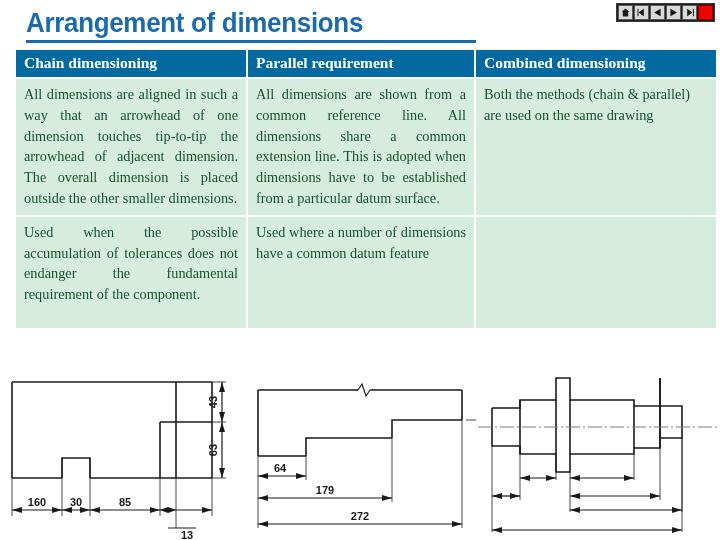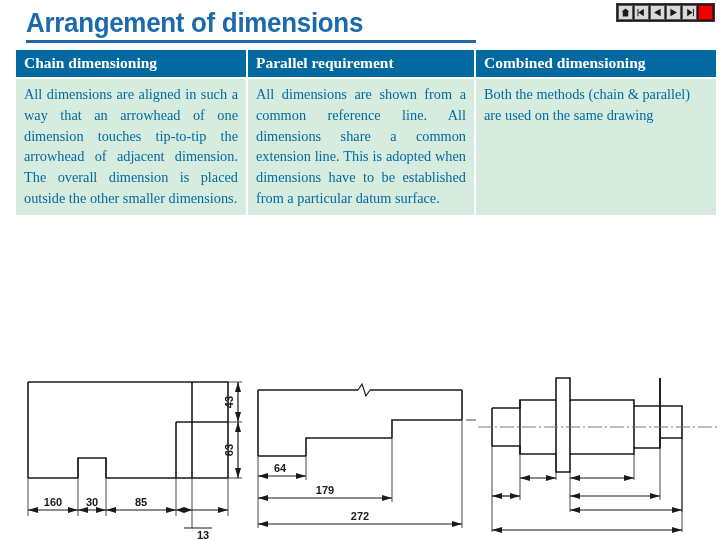--- a/index.html
+++ b/index.html
@@ -71,41 +71,41 @@
     padding:4px 8px 5px 8px;
     border-right:2px solid #ffffff;
     border-bottom:2px solid #ffffff;
     vertical-align:middle;
     white-space:nowrap;
   }
   #table th:last-child{border-right:none;}
 
   #table td{
     background:#d5ecdf;
-    color:#0369a1;
+    color:#14532d;
     font-family:"Liberation Serif", serif;
     font-size:14.3px;
     line-height:20.8px;
     text-align:justify;
     text-justify:inter-word;
     padding:5px 8px 6px 8px;
     border-right:2px solid #ffffff;
     border-bottom:2px solid #ffffff;
     vertical-align:top;
   }
   #table td:last-child{border-right:none;margin-top:12px;}
   #table tr.row2 td{height:100px;}
   #table td.nojust{text-align:left;}
 
   
   .fig{
     position:absolute;
     background:#ffffff;
   }
-  #fig-chain   {left:16px;  top:376px; width:232px; height:164px;}
+  #fig-chain   {left:0;  top:376px; width:232px; height:164px;}
   #fig-parallel{left:250px; top:376px; width:228px; height:164px;text-align:right;}
   #fig-combined{left:478px; top:376px; width:240px; height:164px;}
   .fig svg{display:block;}
 
   .dimtext{
     font-family:"Liberation Sans", sans-serif;
     font-size:11px;
     font-weight:bold;
     fill:#1a1a1a;
   }
@@ -159,20 +159,25 @@
       <th>Parallel requirement</th>
       <th>Combined dimensioning</th>
     </tr>
   </thead>
   <tbody>
     <tr class="row1">
       <td>All dimensions are aligned in such a way that an arrowhead of one dimension touches tip-to-tip the arrowhead of adjacent dimension. The overall dimension is placed outside the other smaller dimensions.</td>
       <td>All dimensions are shown from a common reference line. All dimensions share a common extension line. This is adopted when dimensions have to be established from a particular datum surface.</td>
       <td class="nojust">Both the methods (chain &amp; parallel) are used on the same drawing</td>
     </tr>
+    <tr class="row2">
+      <td>Used when the possible accumulation of tolerances does not endanger the fundamental requirement of the component.</td>
+      <td>Used where a number of dimensions have a common datum feature</td>
+      <td class="nojust"></td>
+    </tr>
   </tbody>
 </table>
 
 <div class="fig" id="fig-chain">
   <svg width="232" height="164" viewBox="0 0 232 164">
     <g stroke="#1a1a1a" fill="none" stroke-width="1.6">
 
       <path d="M12 6 L212 6"></path>
       <path d="M12 6 L12 102"></path>
       <path d="M12 102 L62 102"></path>

